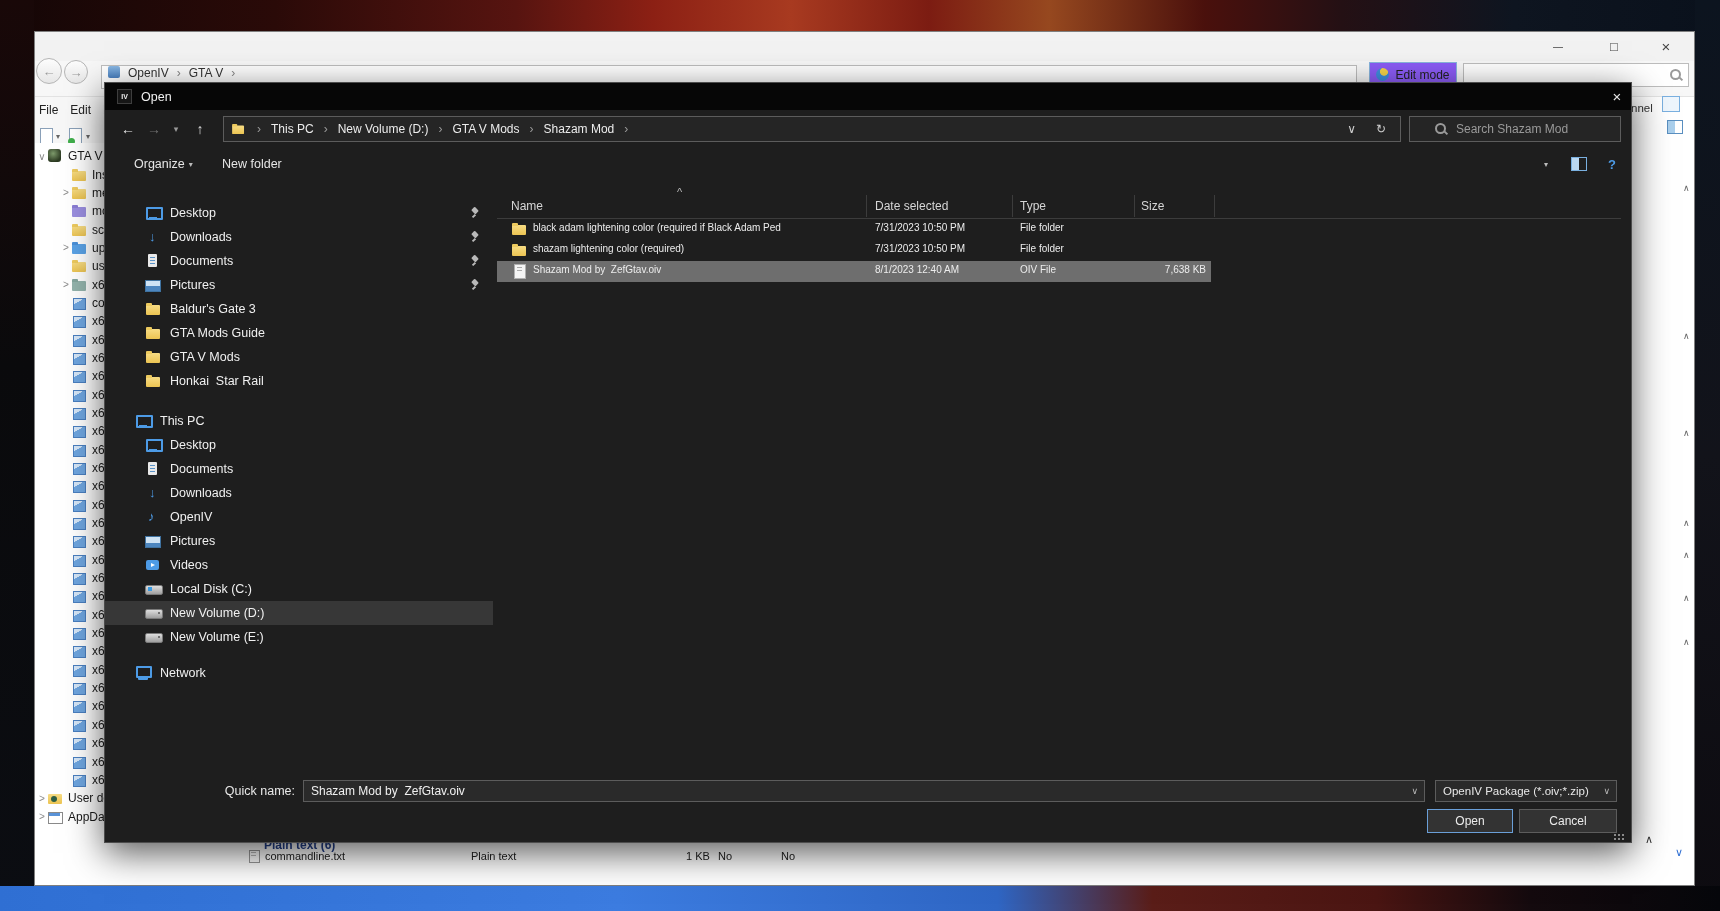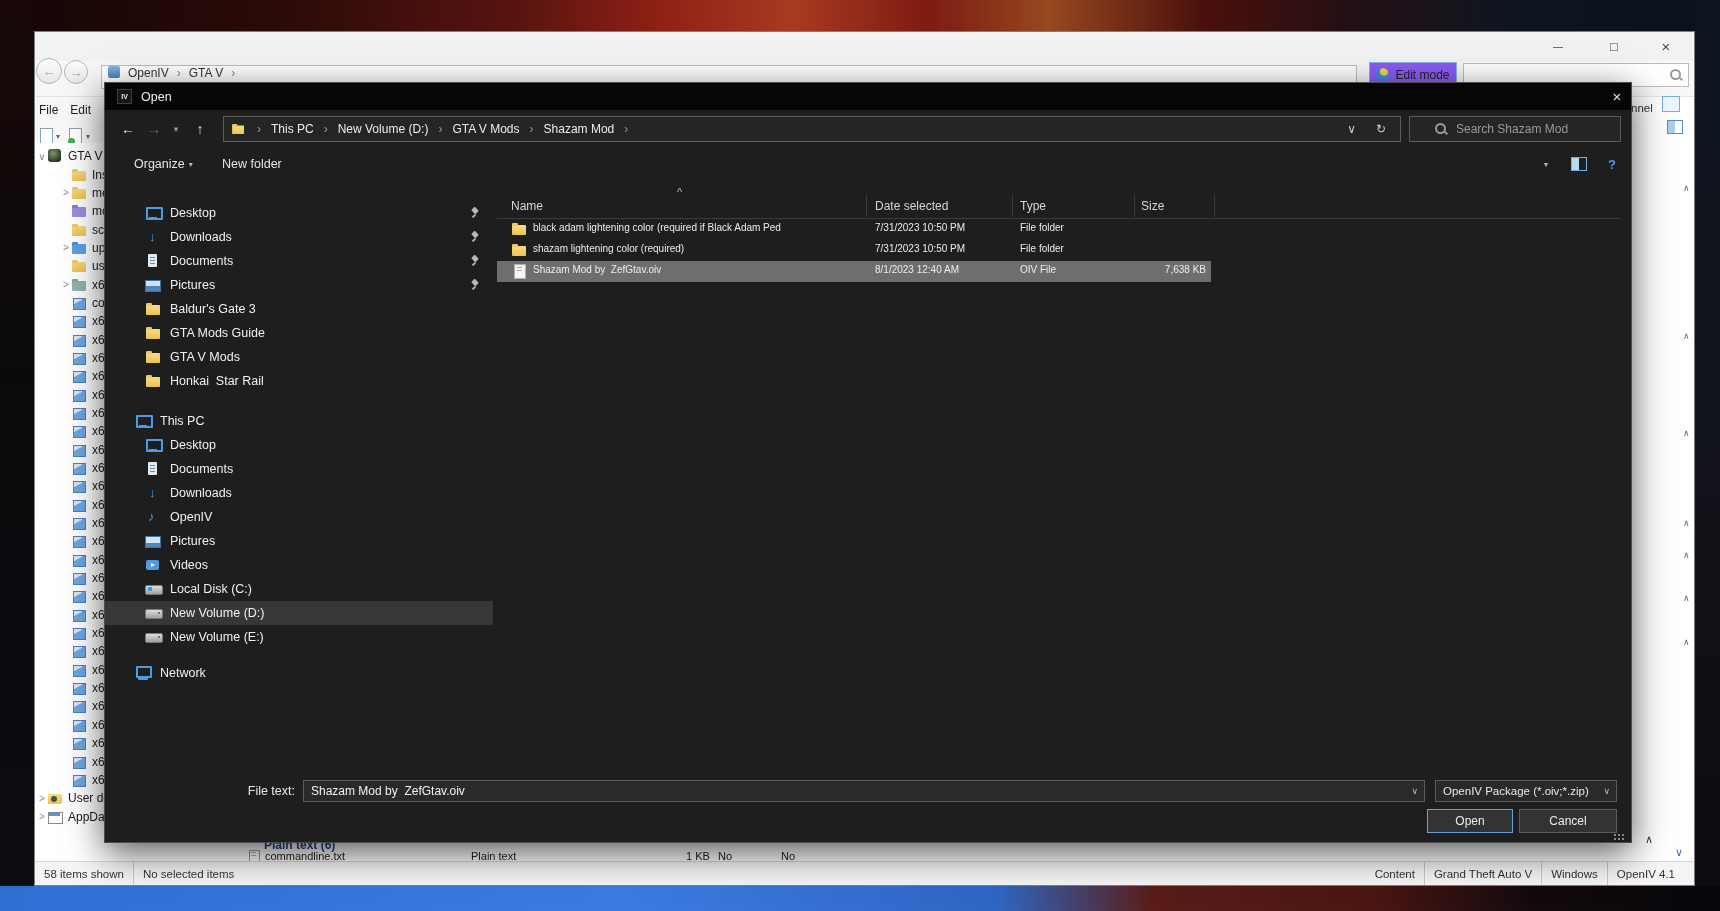--- a/index.html
+++ b/index.html
@@ -240,32 +240,20 @@
 
   
   <span class="abs grphdr" style="left:229px;top:806px">Plain text (6)</span>
   <span class="abs ic ic-cmdfile" style="left:212px;top:817px"></span>
   <span class="abs bgrow" style="left:230px;top:818px">commandline.txt</span>
   <span class="abs bgrow" style="left:436px;top:818px">Plain text</span>
   <span class="abs bgrow" style="left:651px;top:818px">1 KB</span>
   <span class="abs bgrow" style="left:683px;top:818px">No</span>
   <span class="abs bgrow" style="left:746px;top:818px">No</span>
 
-  <div class="abs w-status">
-    <div style="display:flex;height:100%">
-      <span class="sseg">58 items shown</span>
-      <span class="sseg" style="border-right:none">No selected items</span>
-    </div>
-    <div class="sright">
-      <span class="sseg" style="border-left:none">Content</span>
-      <span class="sseg">Grand Theft Auto V</span>
-      <span class="sseg">Windows</span>
-      <span class="sseg">OpenIV 4.1</span>
-    </div>
-  </div>
 </div>
 
 <div class="abs dlg">
   <div class="abs d-title">
     <span class="d-appicon">IV</span>
     <span class="d-titletext">Open</span>
   </div>
   <div class="abs d-close">
       <span>×</span>
     </div>
@@ -422,21 +410,21 @@
       </div>
       <div class="frow sel">
         <span class="ic ic-file"></span>
         <span class="fc fc-name">Shazam Mod by  ZefGtav.oiv</span>
         <span class="fc fc-date">8/1/2023 12:40 AM</span>
         <span class="fc fc-type">OIV File</span>
         <span class="fc fc-size">7,638 KB</span>
       </div>
     </div>
 
-  <span class="abs flabel">File text:</span>
+  <span class="abs flabel">Quick name:</span>
   <div class="abs fcombo">
     <input readonly="" value="Shazam Mod by  ZefGtav.oiv" style="">
     <span class="combocaret">∨</span>
   </div>
   <div class="abs ftype">
     <span>OpenIV Package (*.oiv;*.zip)</span>
     <span class="combocaret">∨</span>
   </div>
   <div class="abs dbtn primary" style="left:1322px;width:86px">
     <span>Open</span>

